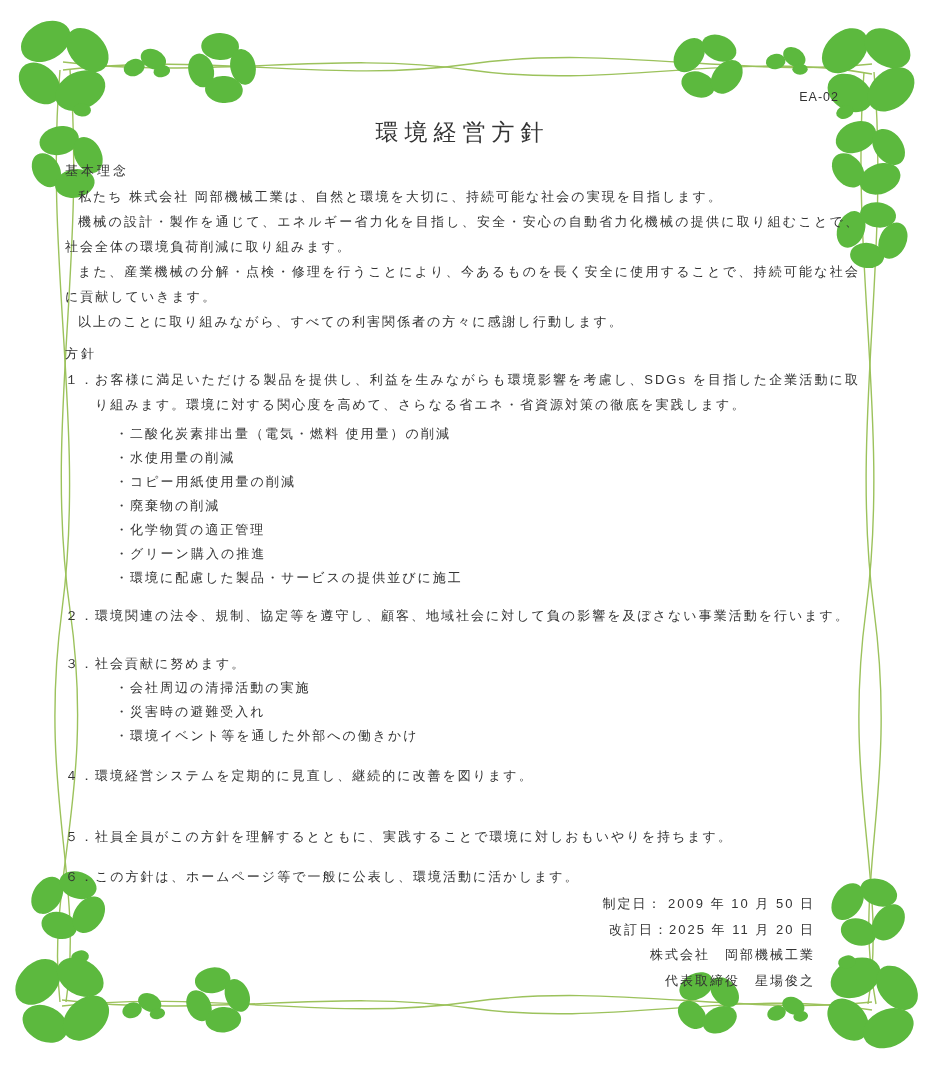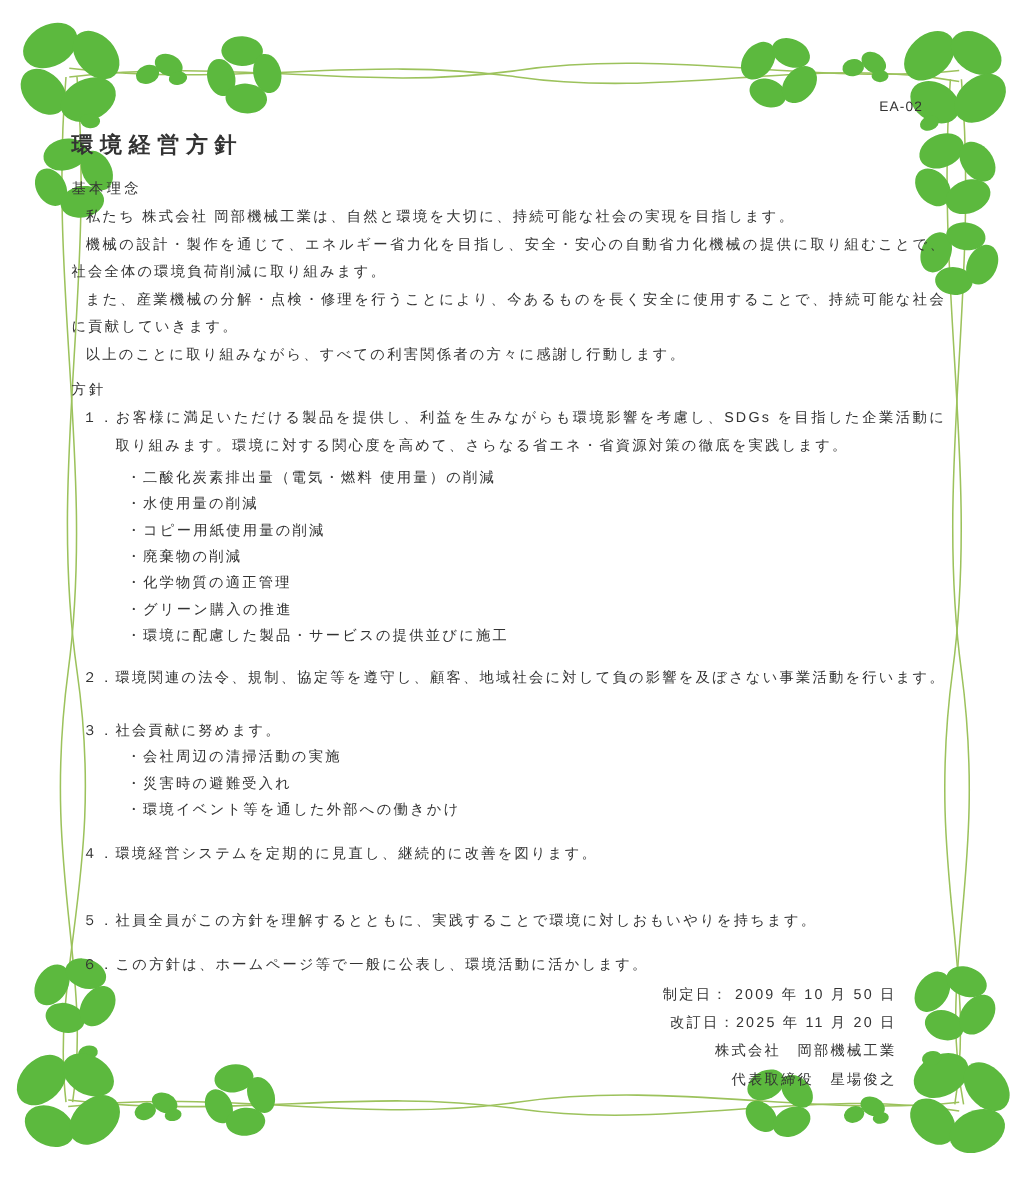--- a/index.html
+++ b/index.html
@@ -7,26 +7,26 @@
     position:relative;
     width:925px;height:1080px;
     background:#ffffff;
     overflow:hidden;
     font-family:"Liberation Sans","DejaVu Sans",sans-serif;
     color:#333333;
   }
   .border-svg{position:absolute;inset:0;width:925px;height:1080px;pointer-events:none;}
   .content{position:absolute;left:65px;right:65px;top:0;font-size:13px;line-height:25px;letter-spacing:2px;}
   .doc-code{position:absolute;top:90px;right:86px;font-size:12.5px;letter-spacing:1px;color:#333;}
-  h1.doc-title{margin:121px 0 0;font-size:20px;font-weight:700;letter-spacing:6px;line-height:22px;}
+  h1.doc-title{margin:121px 0 0;text-align:center;font-size:23px;font-weight:400;letter-spacing:6px;line-height:22px;}
   h2.sec-heading{margin:17px 0 0;font-size:13px;font-weight:500;letter-spacing:3px;line-height:22px;}
   .philosophy{margin-top:2px;}
   .philosophy p{margin:0;text-indent:1em;text-align:justify;}
   h2.policy-heading{margin:9px 0 0;}
-  .item{padding-left:40px;text-indent:-30px;text-align:justify;}
+  .item{padding-left:30px;text-indent:-30px;text-align:justify;}
   .item .num{display:inline-block;width:30px;text-indent:0;}
   .item-1{margin-top:2px;}
   .bullets{margin:5px 0 0 50px;line-height:24px;}
   .sub-bullets{margin:0 0 0 50px;line-height:24px;}
   .item-2{margin-top:13px;}
   .item-3{margin-top:23px;}
   .item-4{margin-top:15px;}
   .item-5{margin-top:36px;}
   .item-6{margin-top:15px;}
   .footer{margin-top:2px;text-align:right;padding-right:45px;line-height:25.5px;}

